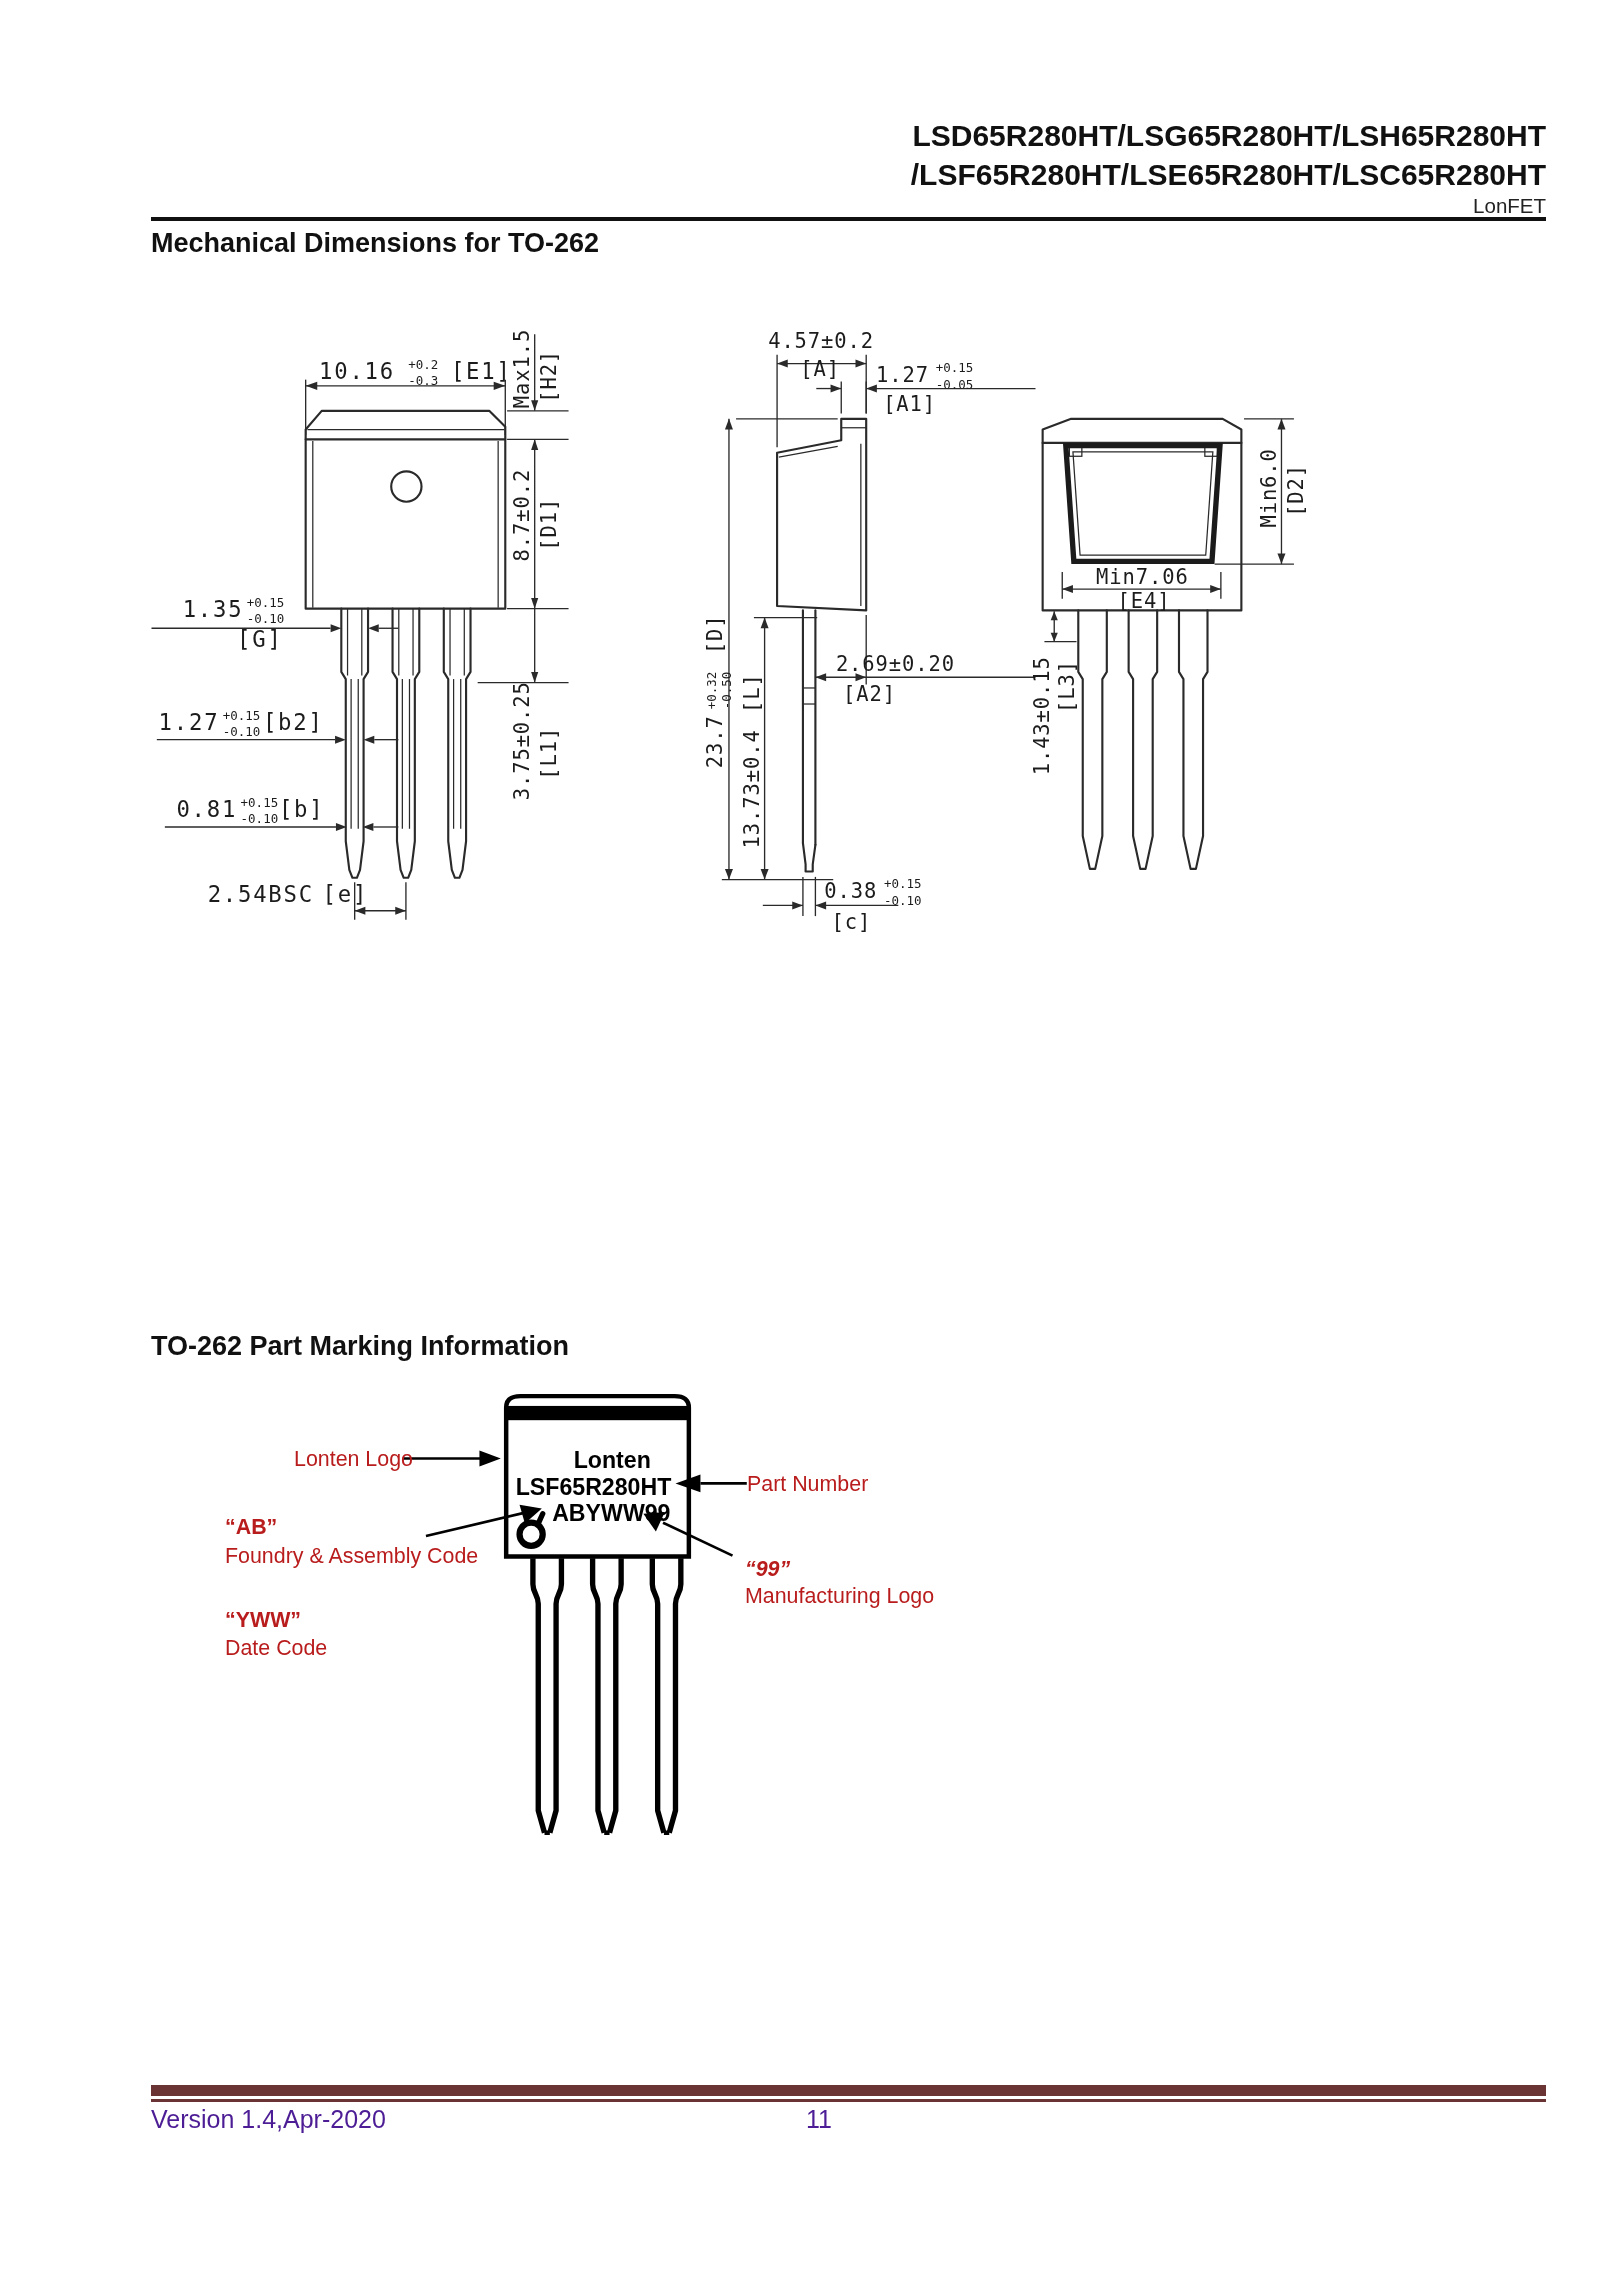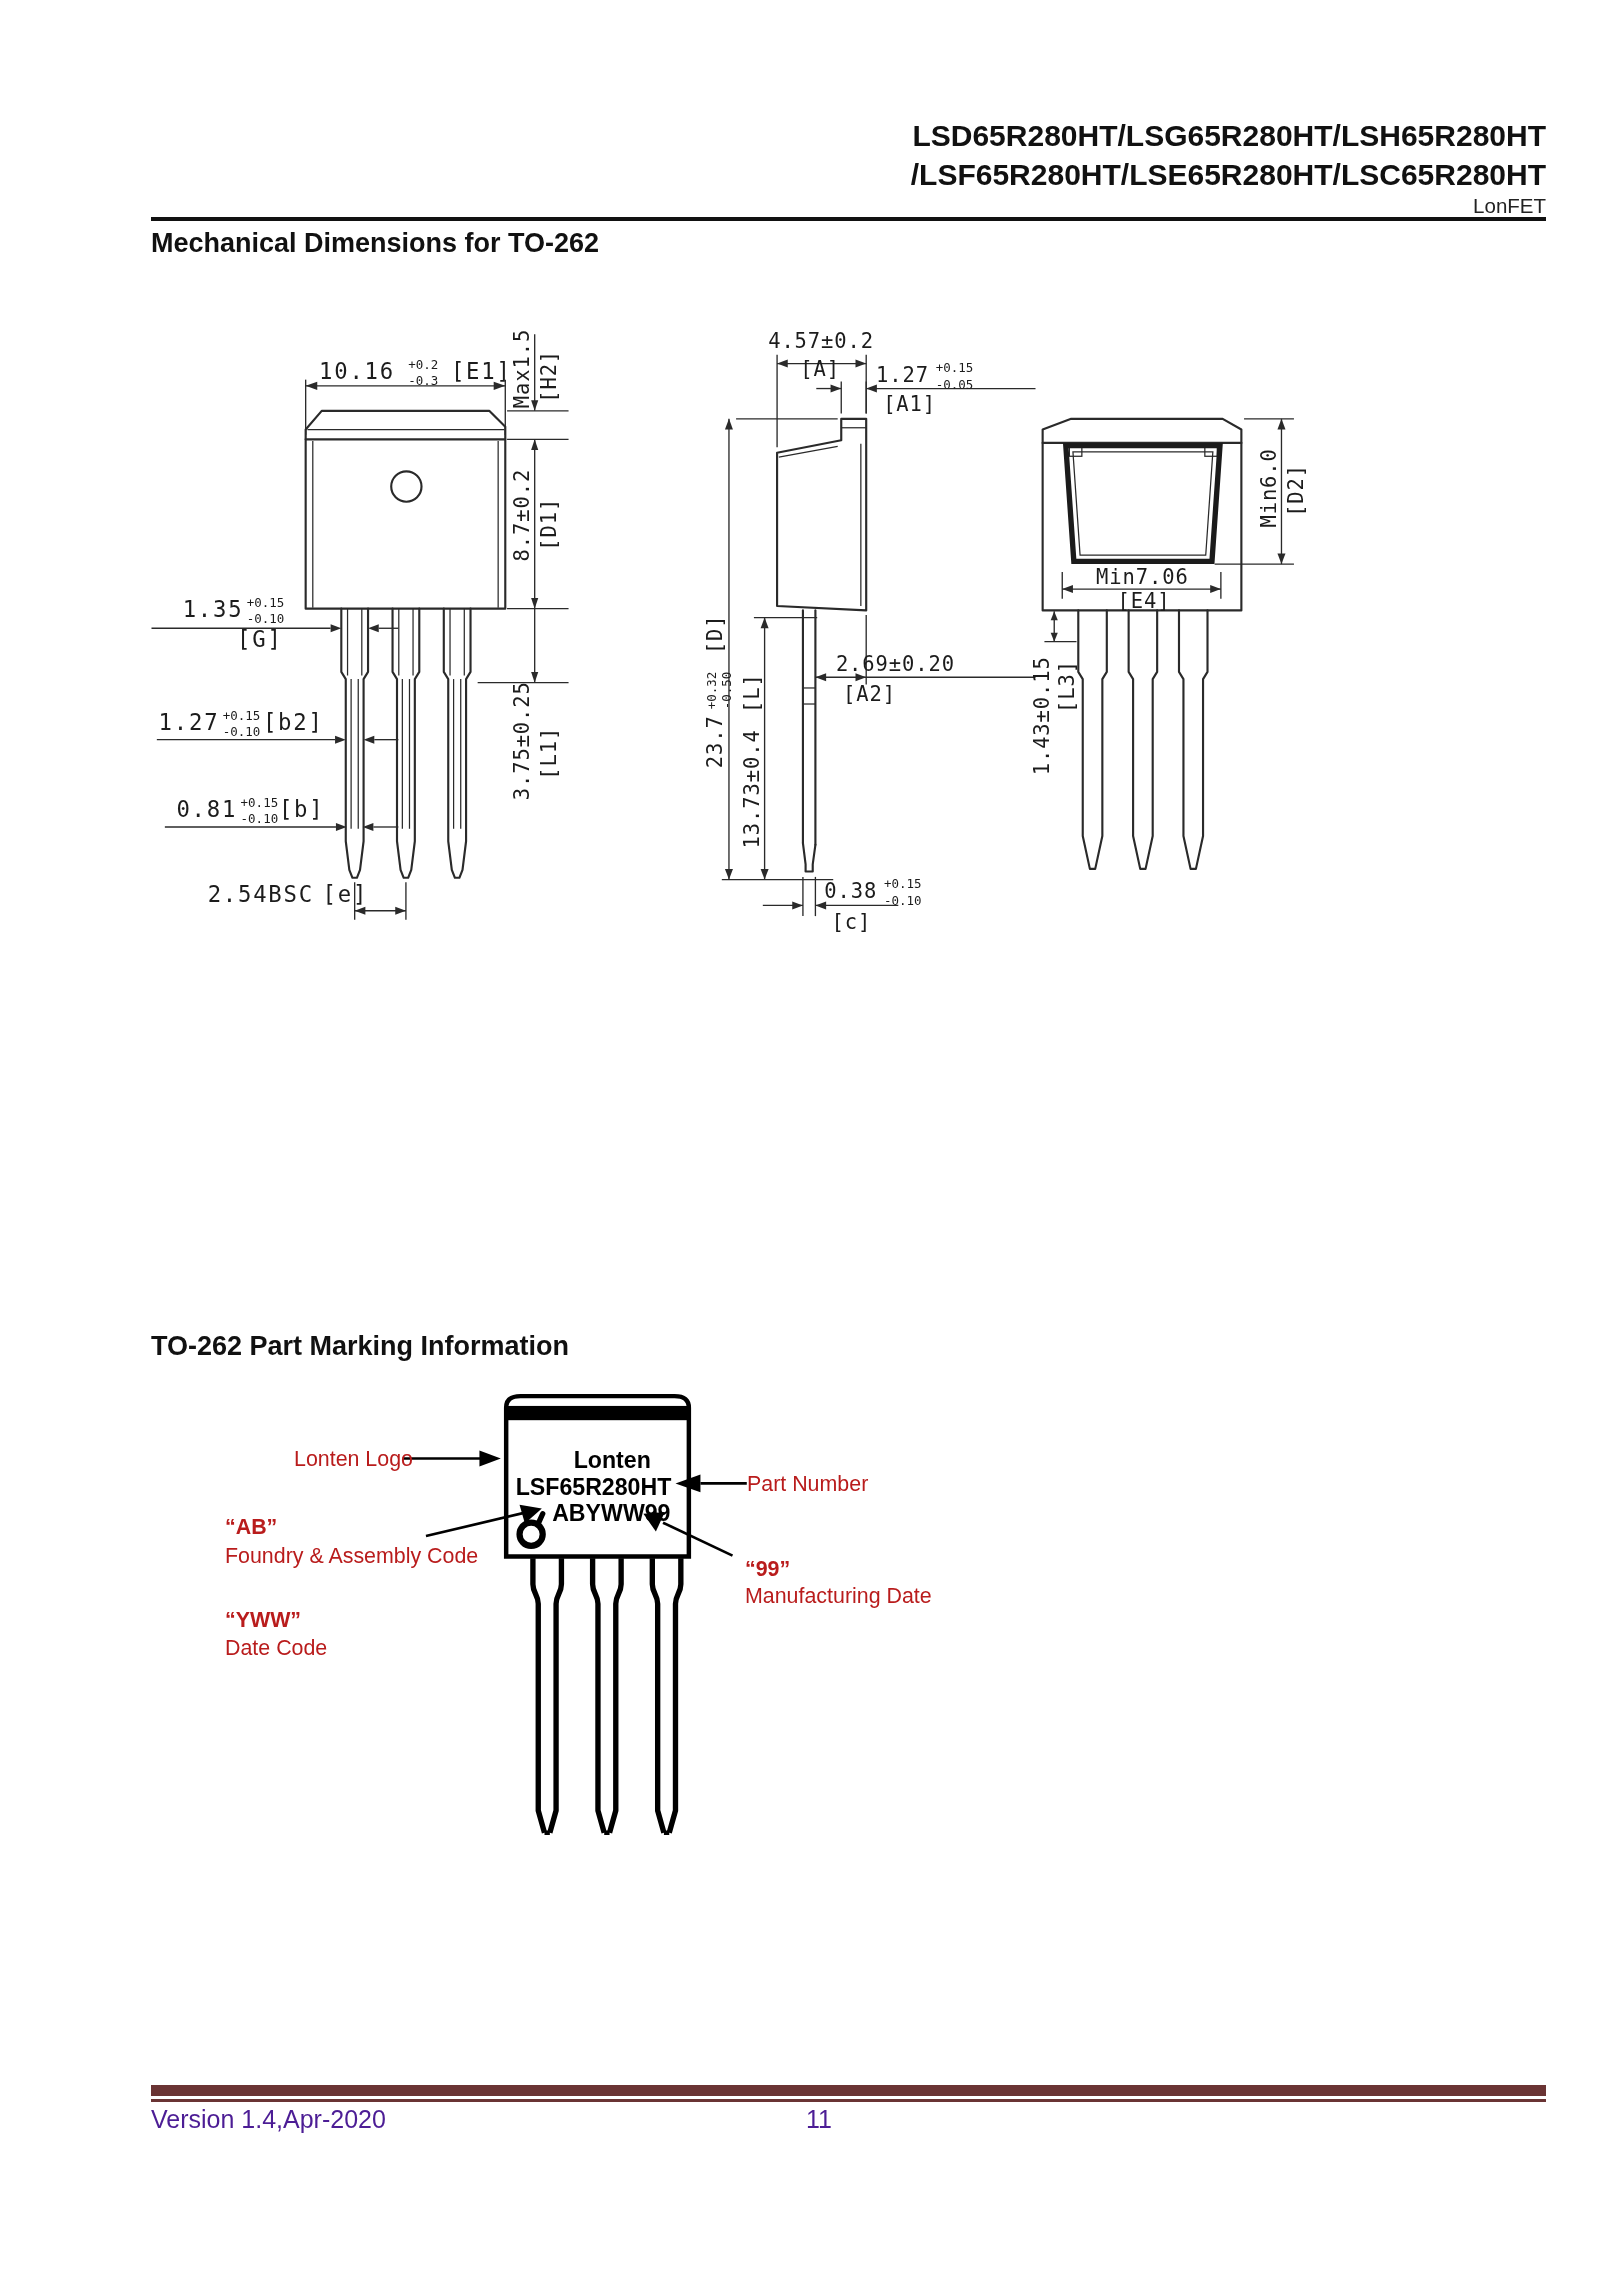--- a/index.html
+++ b/index.html
@@ -315,22 +315,22 @@
         <line x1="822" y1="206" x2="744" y2="169" stroke="#000" stroke-width="3"></line>
         <polygon points="722,159 746,157 736,179" fill="#000"></polygon>
       </g>
     </g>
   </svg>
 
   <div class="lbl" style="left:294px;top:1447px;">Lonten Logo</div>
   <div class="lbl" style="left:747px;top:1472px;">Part Number</div>
   <div class="lbl" style="left:225px;top:1515px;"><b>“AB”</b></div>
   <div class="lbl" style="left:225px;top:1544px;">Foundry &amp; Assembly Code</div>
-  <div class="lbl" style="left:745px;top:1557px;"><b>“99”</b></div>
-  <div class="lbl" style="left:745px;top:1584px;">Manufacturing Date</div>
+  <div class="lbl" style="left:745px;top:1557px;font-style:italic;"><b>“99”</b></div>
+  <div class="lbl" style="left:745px;top:1584px;">Manufacturing Logo</div>
   <div class="lbl" style="left:225px;top:1608px;"><b>“YWW”</b></div>
   <div class="lbl" style="left:225px;top:1636px;">Date Code</div>
 
   <div class="foot-bar" style="top:2085px;"></div>
   <div class="foot-line" style="top:2099px;"></div>
   <div class="foot-txt" style="left:151px;top:2105px;">Version 1.4,Apr-2020</div>
   <div class="foot-txt" style="left:806px;top:2105px;">11</div>
 
 </div>
 

